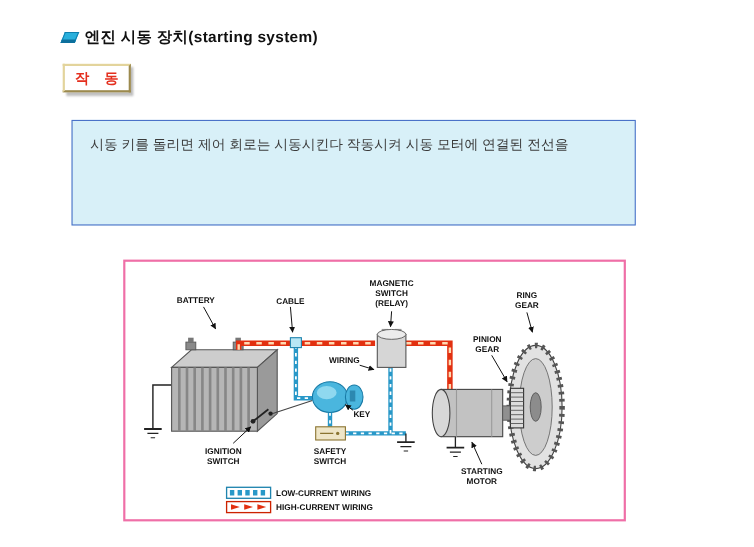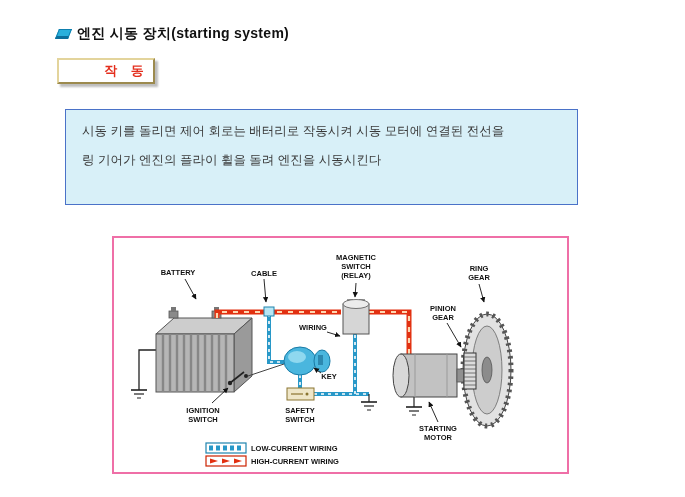--- a/index.html
+++ b/index.html
@@ -15,21 +15,21 @@
     transform:skewX(-22deg); box-sizing:border-box;
   }
   .title-text { font-size:14px; font-weight:bold; color:#101010; letter-spacing:0.3px; }
 
   
   .badge {
     position:absolute; left:57px; top:58px; width:58px; height:22px;
     background:#ffffff; box-sizing:content-box;
     border:2px solid; border-color:#e3d49c #9c8a4e #9c8a4e #e3d49c;
     box-shadow:3px 3px 2px #bdbdbd;
-    display:flex; align-items:center; justify-content:center;padding-left:36px;
+    display:flex; align-items:center; justify-content:center;
   }
   .badge-text { color:#e42f1e; font-weight:bold; font-size:13px; letter-spacing:5px; padding-left:5px; }
 
   
   .info-box {
     position:absolute; left:65px; top:109px; width:513px; height:96px;
     background:#d8f0f8; border:1px solid #4a72c8; box-sizing:border-box;
     padding:7px 16px 0 16px;
   }
   .info-line { font-size:12.5px; color:#3a3a3a; line-height:29px; white-space:nowrap; }
@@ -51,22 +51,21 @@
   <div class="title-row">
     <span class="title-icon"></span>
     <span class="title-text">엔진 시동 장치(starting system)</span>
   </div>
 
   <div class="badge">
     <span class="badge-text">작 동</span>
   </div>
 
   <div class="info-box">
-    <div class="info-line">시동 키를 돌리면 제어 회로는 배터리로 작동시켜 시동 모터에 연결된 전선을</div>
-    <div class="info-line">링 기어가 엔진의 플라이 휠을 돌려 엔진을 시동시킨다</div>
+    <div class="info-line">시동 키를 돌리면 제어 회로는 시동시킨다 작동시켜 시동 모터에 연결된 전선을</div>
   </div>
 
   <div class="diagram-box">
     <svg width="448" height="226" viewBox="0 0 448 226">
       <defs>
         <marker id="ah" markerWidth="7" markerHeight="7" refX="5.5" refY="3" orient="auto">
           <path d="M0 0 L6 3 L0 6 z" fill="#111"></path>
         </marker>
       </defs>
 

